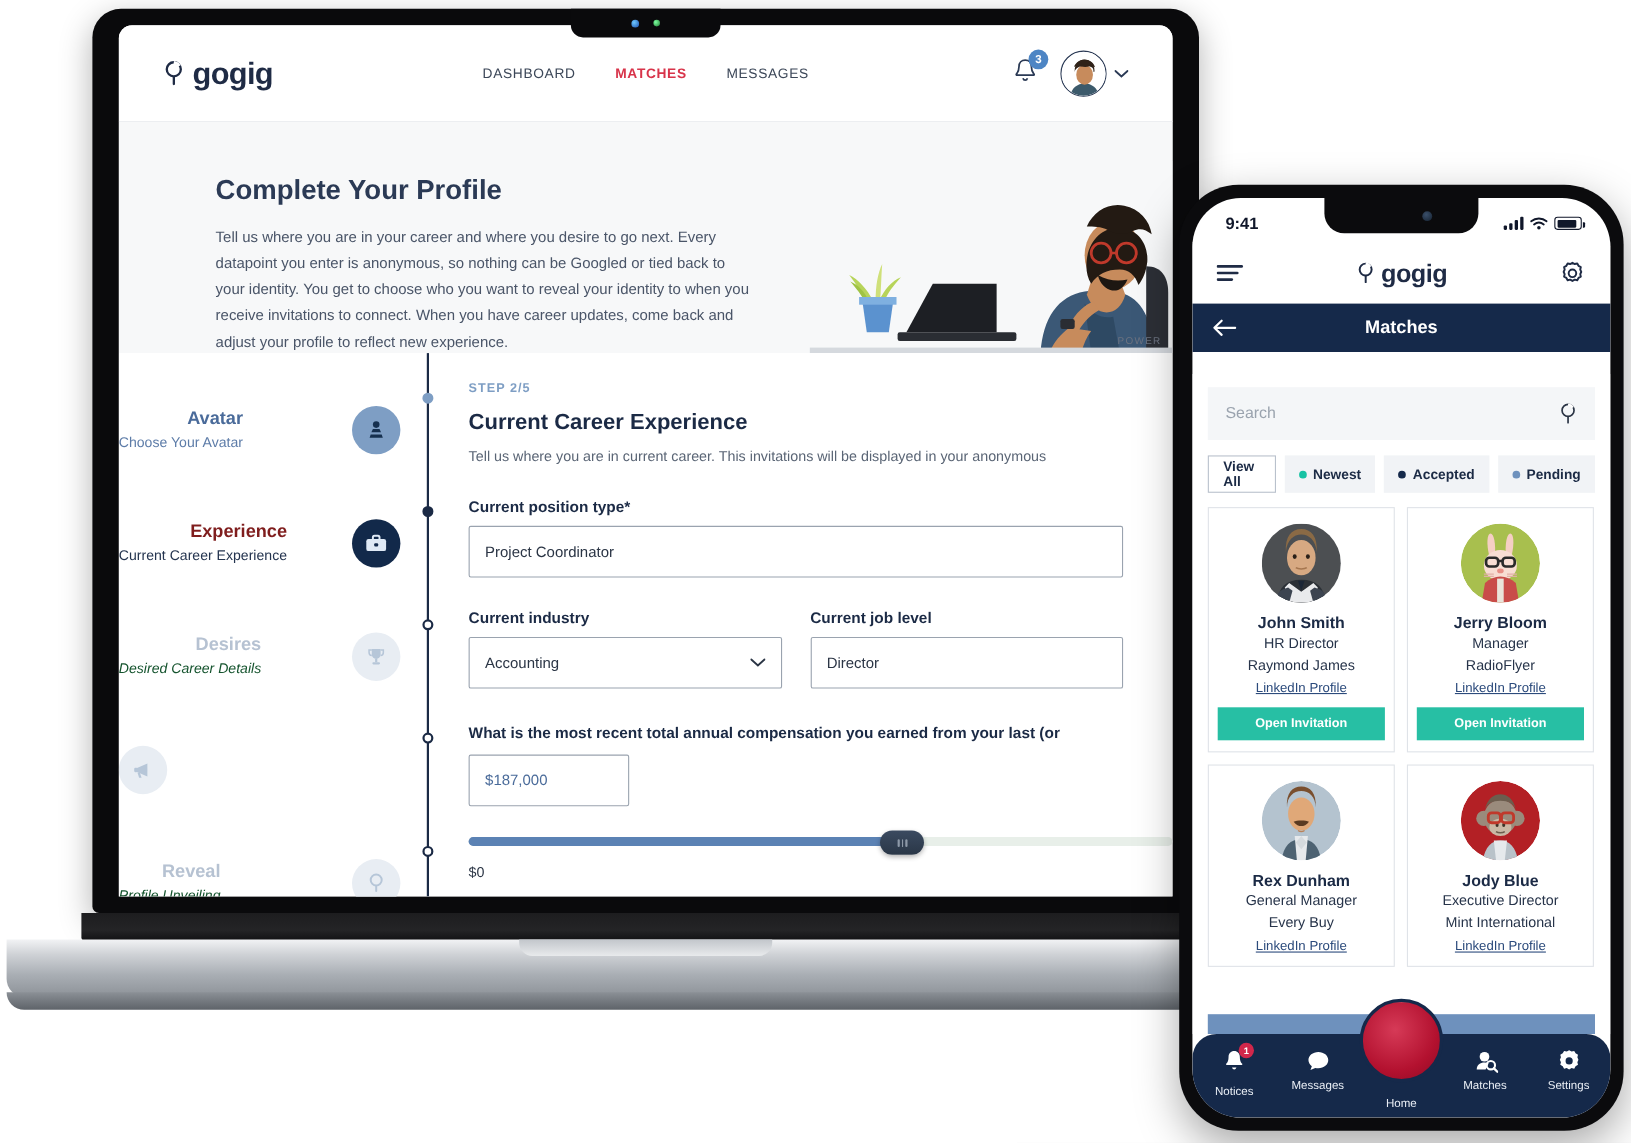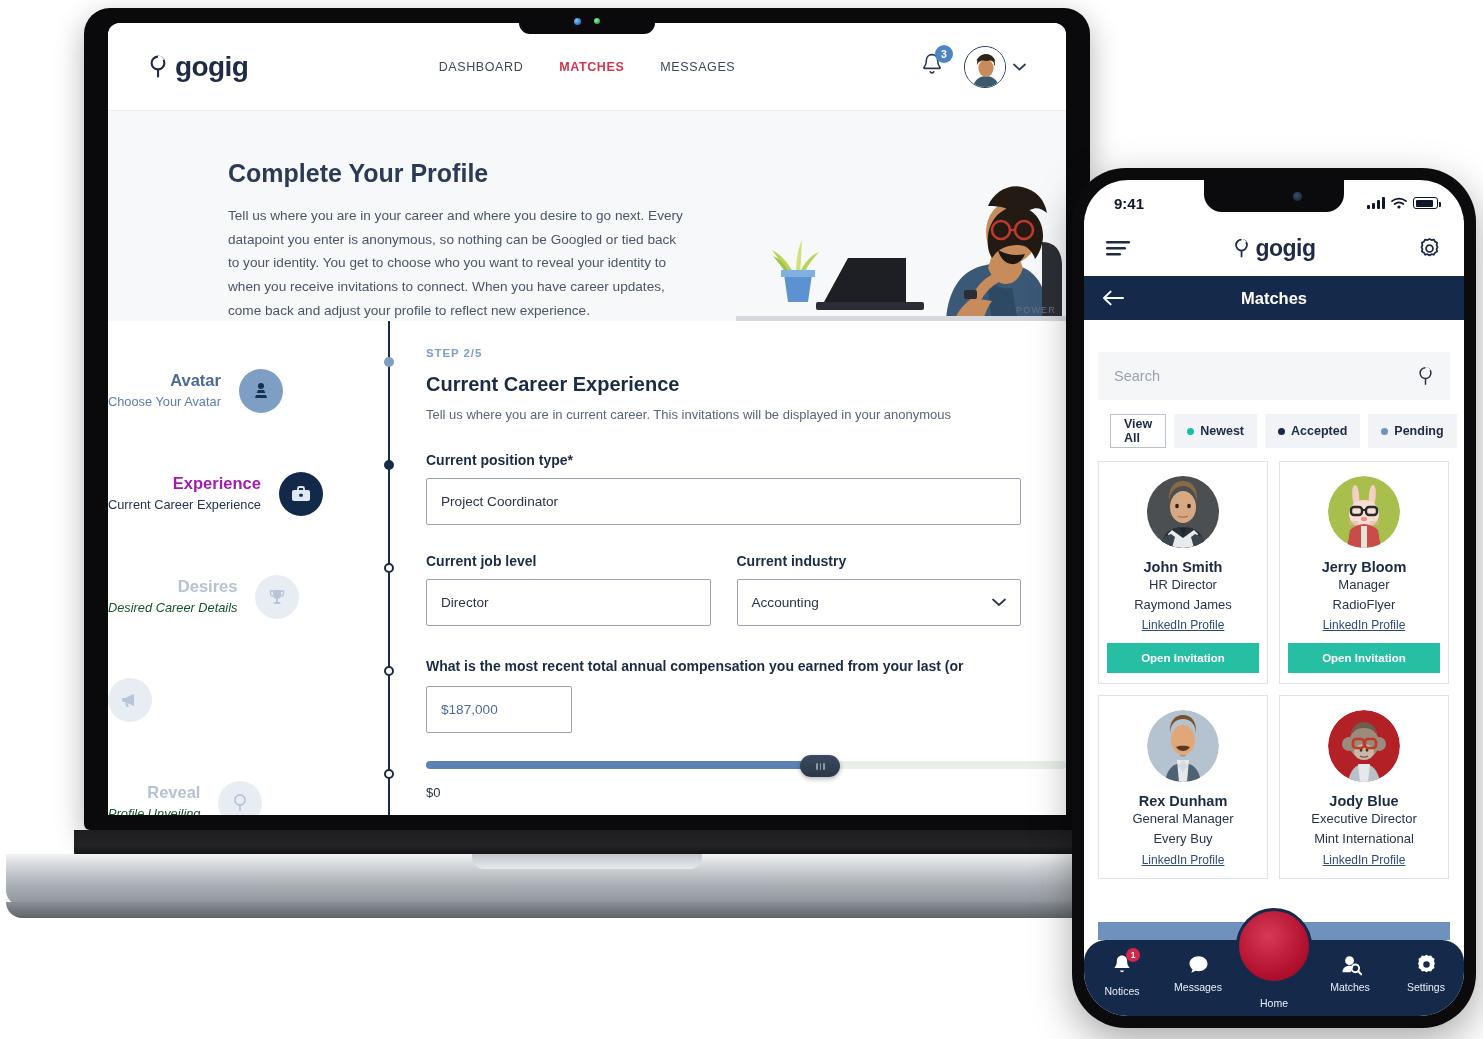--- a/index.html
+++ b/index.html
@@ -74,40 +74,40 @@
   }
   .avatar-btn { display: flex; align-items: center; gap: 7px; }
   .avatar-circ {
     width: 42px; height: 42px; border-radius: 50%; border: 1.6px solid #2b3a55;
     overflow: hidden; background: #fff;
   }
 
   
   .hero { background: #f7f8f9; padding: 48px 0 0 0; position: relative;
           height: 210px; overflow: hidden; }
-  .hero-inner { padding-left: 120px; max-width: 580px; }
+  .hero-inner { padding-left: 88px; max-width: 580px; }
   .hero h1 { font-size: 25px; color: #2b3a55; font-weight: 700; margin-bottom: 16px; }
   .hero p { font-size: 13.6px; line-height: 1.74; color: #4a5568; }
   .hero-art { position: absolute; right: 0; bottom: 0; width: 330px; height: 175px; }
   .powered { position: absolute; right: 10px; bottom: 6px; font-size: 9px;
              color: #6b7280; letter-spacing: 1.2px; }
 
   
   .body-split { display: flex; height: 494px; background: #fff; }
   .steps-col { width: 390px; position: relative; padding-top: 18px; }
-  .step-row { display: flex; align-items: center; justify-content: flex-start;
+  .step-row { display: flex; align-items: center; justify-content: space-between;
               gap: 18px; height: 103px; padding-right: 26px; }
   .step-txt { text-align: right; }
   .step-title { font-size: 16.5px; font-weight: 700; line-height: 1.3; }
   .step-sub { font-size: 12.8px; line-height: 1.5; }
   .step-ico { width: 44px; height: 44px; border-radius: 50%;
               display: flex; align-items: center; justify-content: center; flex: none; }
   .s-done .step-title { color: #4a6b9a; } .s-done .step-sub { color: #5d7ca8; }
   .s-done .step-ico { background: #7e9ec4; }
-  .s-active .step-title { color: #a21caf; } .s-active .step-sub { color: #24344f; }
+  .s-active .step-title { color: #7f1d1d; } .s-active .step-sub { color: #24344f; }
   .s-active .step-ico { background: #12294a; }
   .s-todo .step-title { color: #b6c2d2; } .s-todo .step-sub { color: #14532d; font-style: italic; }
   .s-todo .step-ico { background: #e8edf3; }
 
   .rail { position: absolute; right: 0; top: 0; bottom: 0; width: 2px; background: #1b2a45; }
   .rail-dot { position: absolute; right: -4px; width: 10px; height: 10px;
               border-radius: 50%; background: #fff; border: 2px solid #1b2a45; }
   .rail-dot.done { background: #7e9ec4; border-color: #7e9ec4; }
   .rail-dot.active { background: #1b2a45; }
 
@@ -185,21 +185,21 @@
   }
   .ph-title-bar .bk { position: absolute; left: 18px; top: 50%; transform: translateY(-50%); }
   .ph-title { color: #fff; font-size: 16.5px; font-weight: 700; }
 
   .ph-body { flex: 1; background: #fff; overflow: hidden; position: relative; margin-top: 20px; }
   .search {
     margin: 12px 14px 0; height: 48px; background: #f4f6f8;
     display: flex; align-items: center; padding: 0 16px; justify-content: space-between;
   }
   .search span { font-size: 14.5px; color: #9aa3ae; }
-  .chips { display: flex; gap: 8px; padding: 14px 26px 0; }
+  .chips { display: flex; gap: 8px; padding: 14px 14px 0; }
   .chip {
     height: 34px; display: flex; align-items: center; gap: 6px; padding: 0 13px;
     background: #f1f3f6; font-size: 12.5px; font-weight: 700; color: #1b2a45;
   }
   .chip.primary { background: #fff; border: 1px solid #b9c1cc; }
   .chip .cdot { width: 7px; height: 7px; border-radius: 50%; }
   .cards { display: flex; flex-wrap: wrap; gap: 11px; padding: 13px 14px 0; }
   .card {
     width: 170px; border: 1px solid #dfe3e8; background: #fff;
     padding: 14px 8px 0; display: flex; flex-direction: column; align-items: center;
@@ -410,32 +410,32 @@
           <h2>Current Career Experience</h2>
           <div class="form-desc">Tell us where you are in current career. This invitations will be displayed in your anonymous</div>
 
           <div class="field-label">Current position type*</div>
           <div class="inp" style="width:595px">
             <span>Project Coordinator</span>
           </div>
 
           <div class="row2" style="width:595px">
             <div>
-              <div class="field-label">Current job level</div>
-              <div class="inp">
-                <span>Director</span>
-              </div>
-            </div>
-            <div>
               <div class="field-label">Current industry</div>
               <div class="inp">
                 <span>Accounting</span>
                 <svg class="chev" width="14" height="9" viewBox="0 0 14 9">
                   <path d="M1 1.5 7 7 13 1.5" fill="none" stroke="#2b3545" stroke-width="1.7" stroke-linecap="round"></path>
                 </svg>
+              </div>
+            </div>
+            <div>
+              <div class="field-label">Current job level</div>
+              <div class="inp">
+                <span>Director</span>
               </div>
             </div>
           </div>
 
           <div class="comp-q">What is the most recent total annual compensation you earned from your last (or</div>
           <div class="inp comp-inp">
             <span class="val">$187,000</span>
           </div>
 
           <div class="slider-wrap">

